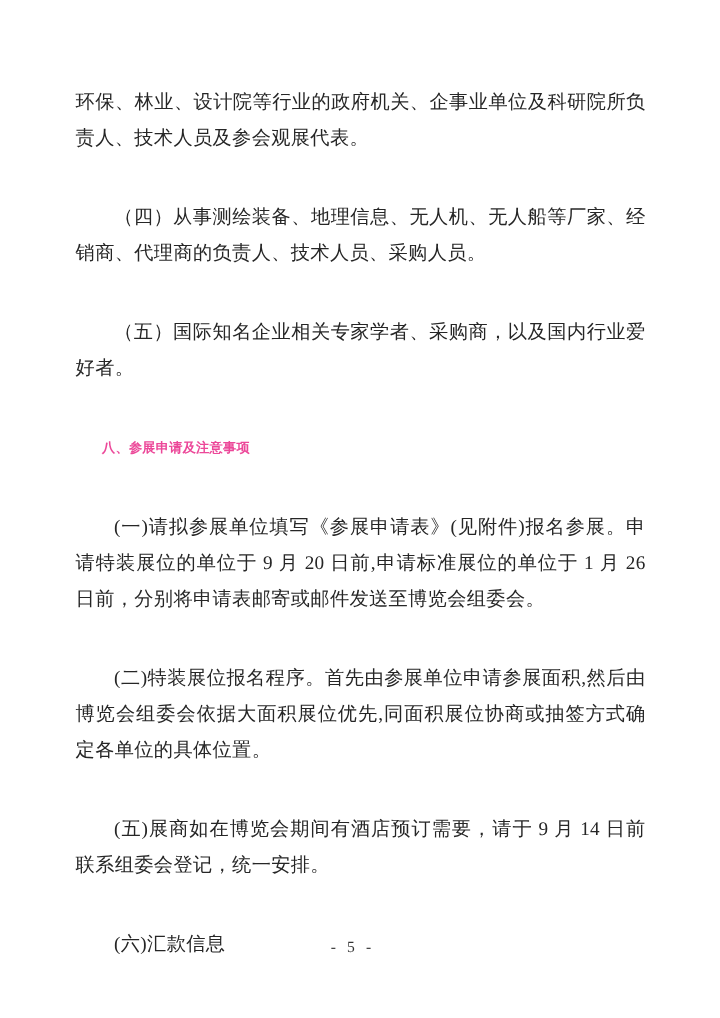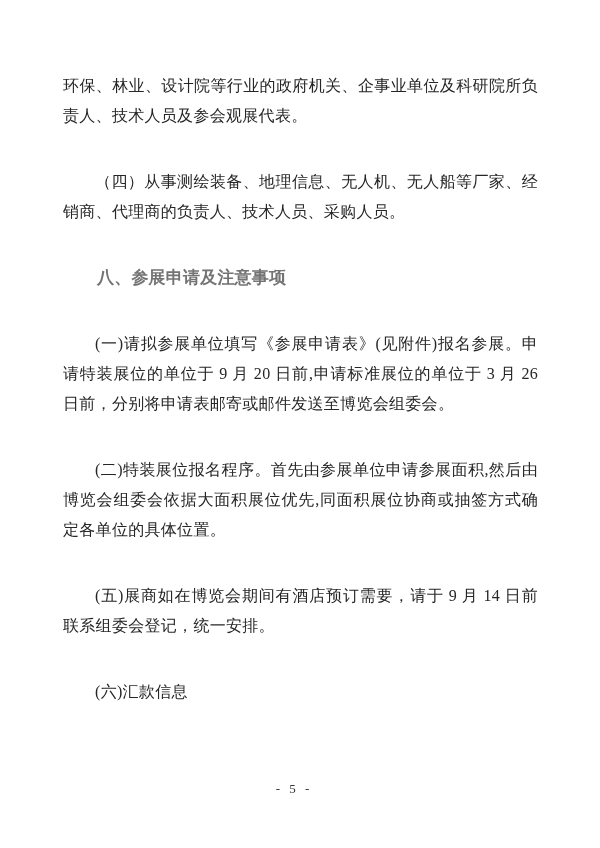--- a/index.html
+++ b/index.html
@@ -30,43 +30,44 @@
     text-align: justify;
     text-justify: inter-ideograph;
   }
   .doc-body p.indent {
     text-indent: 2em;
     margin-top: 36px;
   }
   .doc-body p.heading {
     font-family: Liberation Sans, sans-serif;
     font-weight: bold;
-    font-size: 17px;
+    font-size: 11px;
     letter-spacing: 0.2px;
-    color: #737373;
+    color: #ec4899;
   }
   .footer {
     position: absolute;
     top: 781px;
     left: 0;
     width: 100%;
     text-align: center;
     font-size: 13px;
     line-height: 16px;
     letter-spacing: 3px;
     color: #333333;
   }
 </style>
 </head>
 <body>
 
 <div class="page">
   <div class="doc-body" id="doc-body">
       <p class="body">环保、林业、设计院等行业的政府机关、企事业单位及科研院所负责人、技术人员及参会观展代表。</p>
       <p class="body indent">（四）从事测绘装备、地理信息、无人机、无人船等厂家、经销商、代理商的负责人、技术人员、采购人员。</p>
+      <p class="body indent">（五）国际知名企业相关专家学者、采购商，以及国内行业爱好者。</p>
       <p class="heading indent">八、参展申请及注意事项</p>
-      <p class="body indent">(一)请拟参展单位填写《参展申请表》(见附件)报名参展。申请特装展位的单位于 9 月 20 日前,申请标准展位的单位于 3 月 26 日前，分别将申请表邮寄或邮件发送至博览会组委会。</p>
+      <p class="body indent">(一)请拟参展单位填写《参展申请表》(见附件)报名参展。申请特装展位的单位于 9 月 20 日前,申请标准展位的单位于 1 月 26 日前，分别将申请表邮寄或邮件发送至博览会组委会。</p>
       <p class="body indent">(二)特装展位报名程序。首先由参展单位申请参展面积,然后由博览会组委会依据大面积展位优先,同面积展位协商或抽签方式确定各单位的具体位置。</p>
       <p class="body indent">(五)展商如在博览会期间有酒店预订需要，请于 9 月 14 日前联系组委会登记，统一安排。</p>
       <p class="body indent">(六)汇款信息</p>
     </div>
   <div class="footer">- 5 -</div>
 </div>
 
 </body></html>

